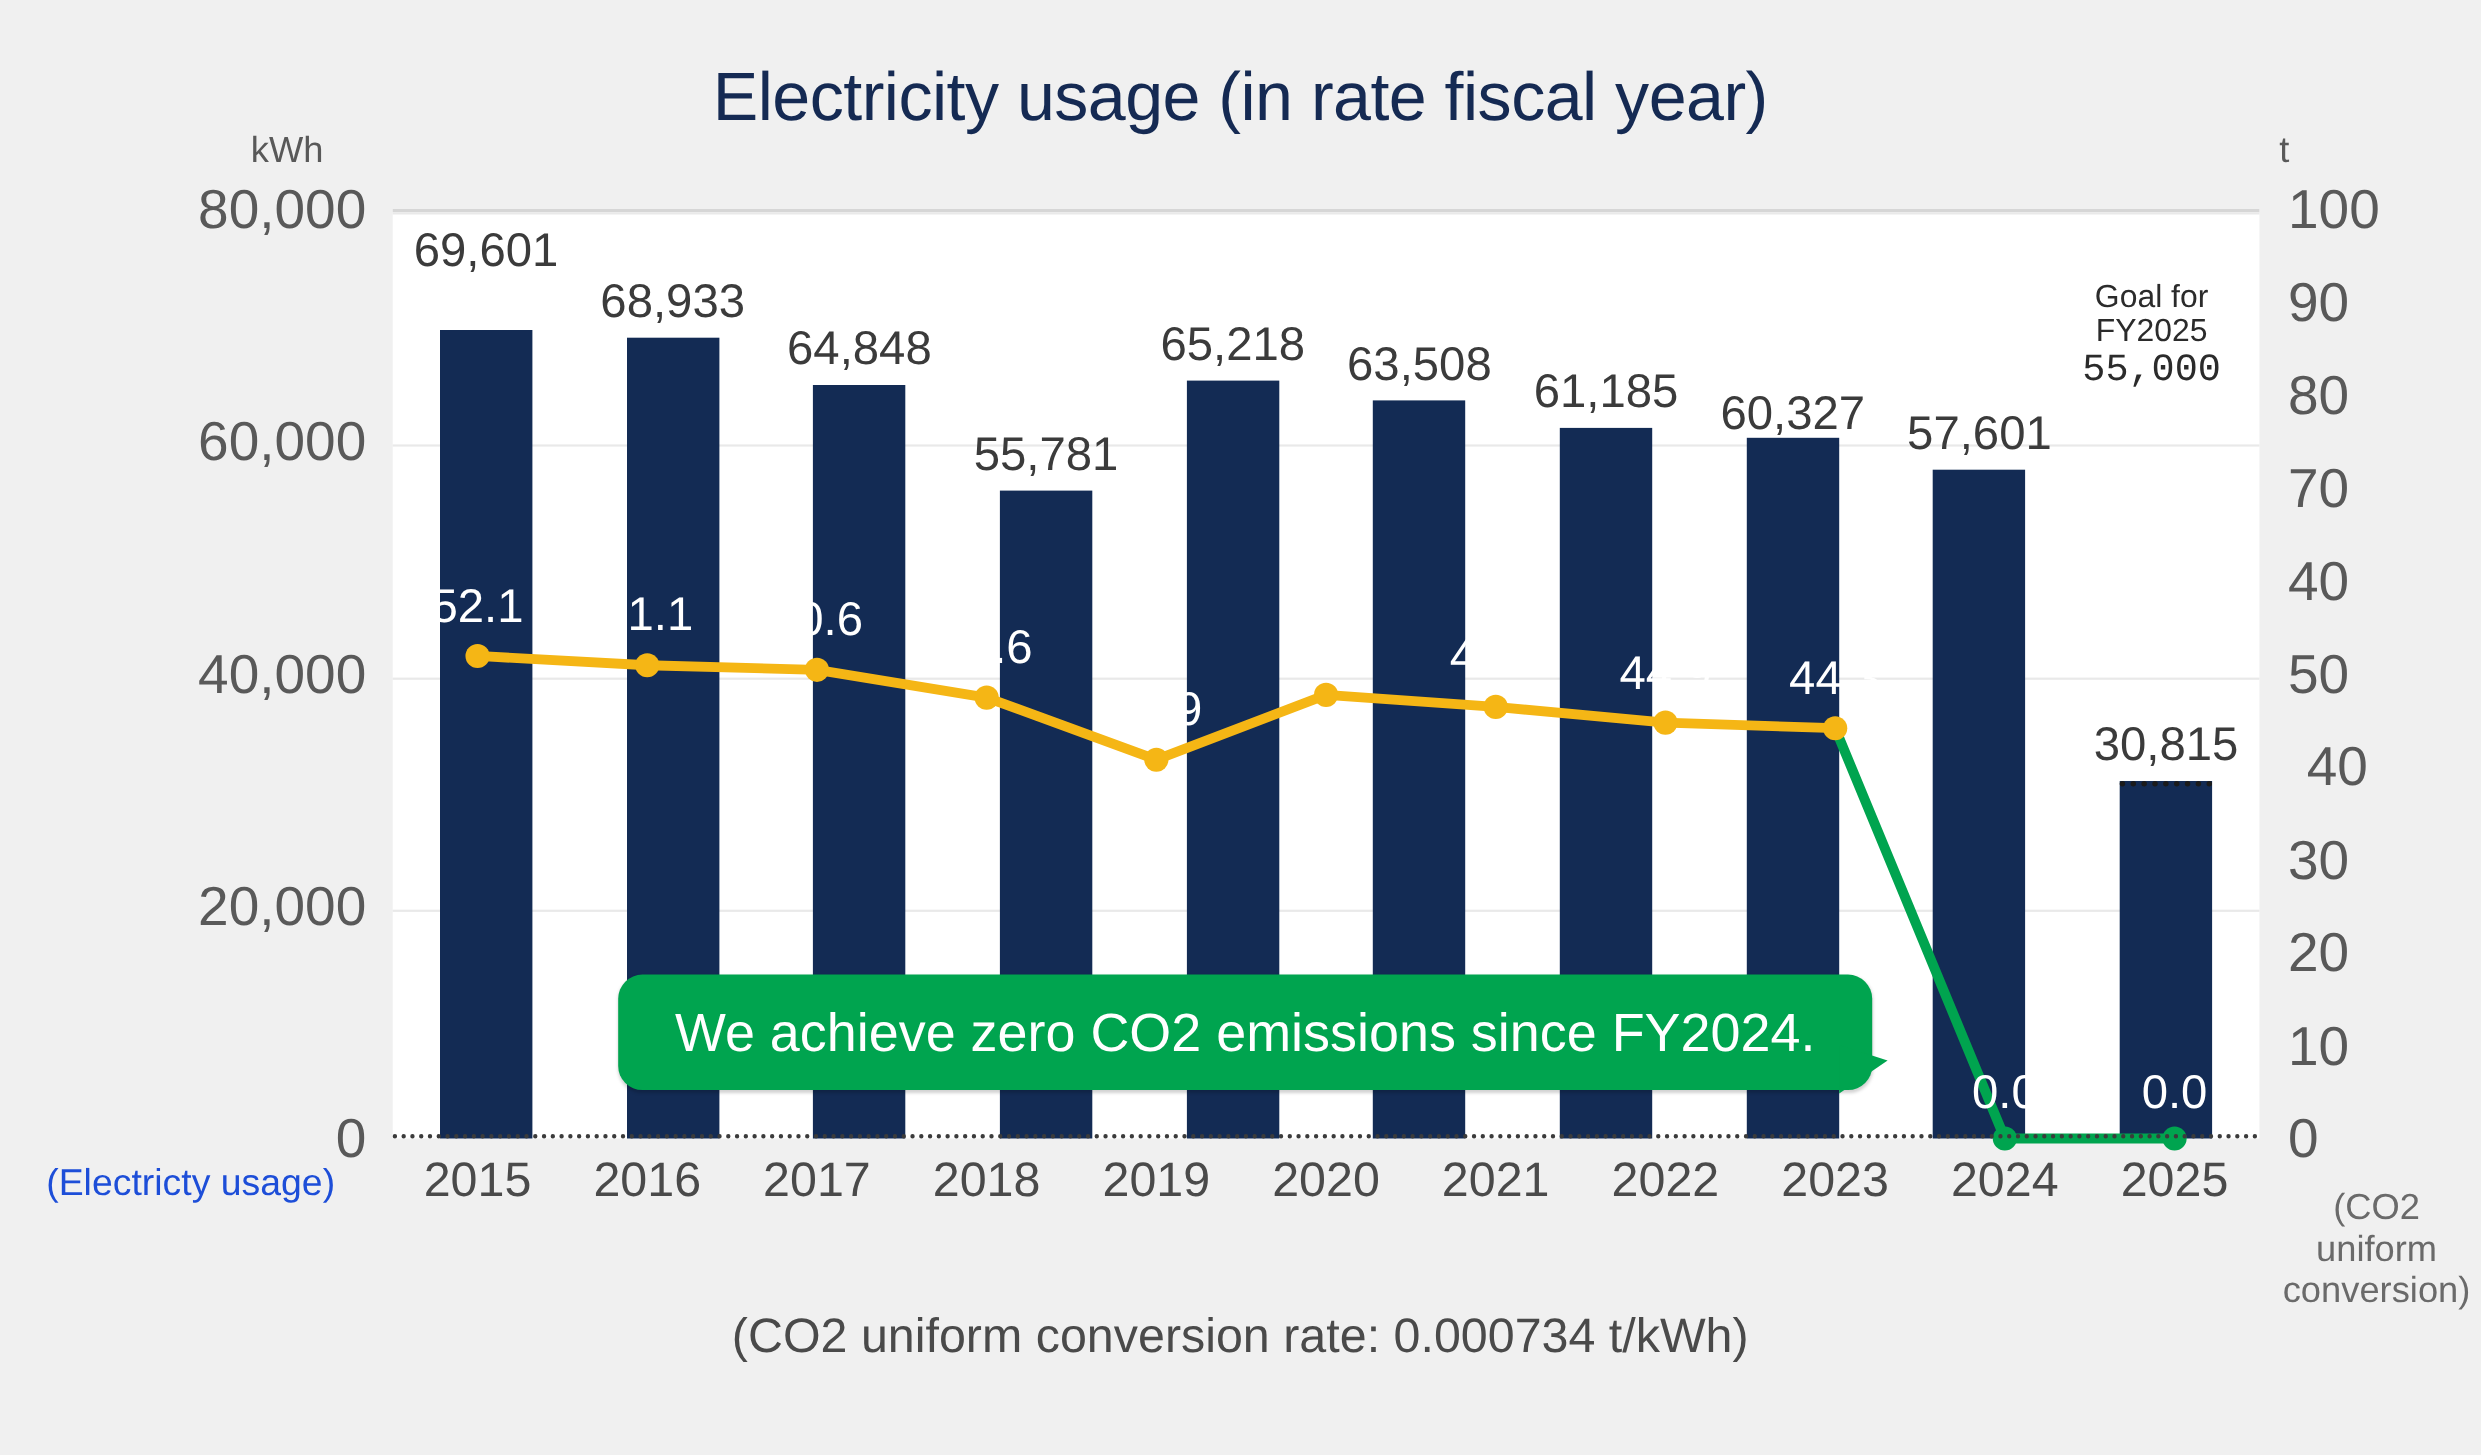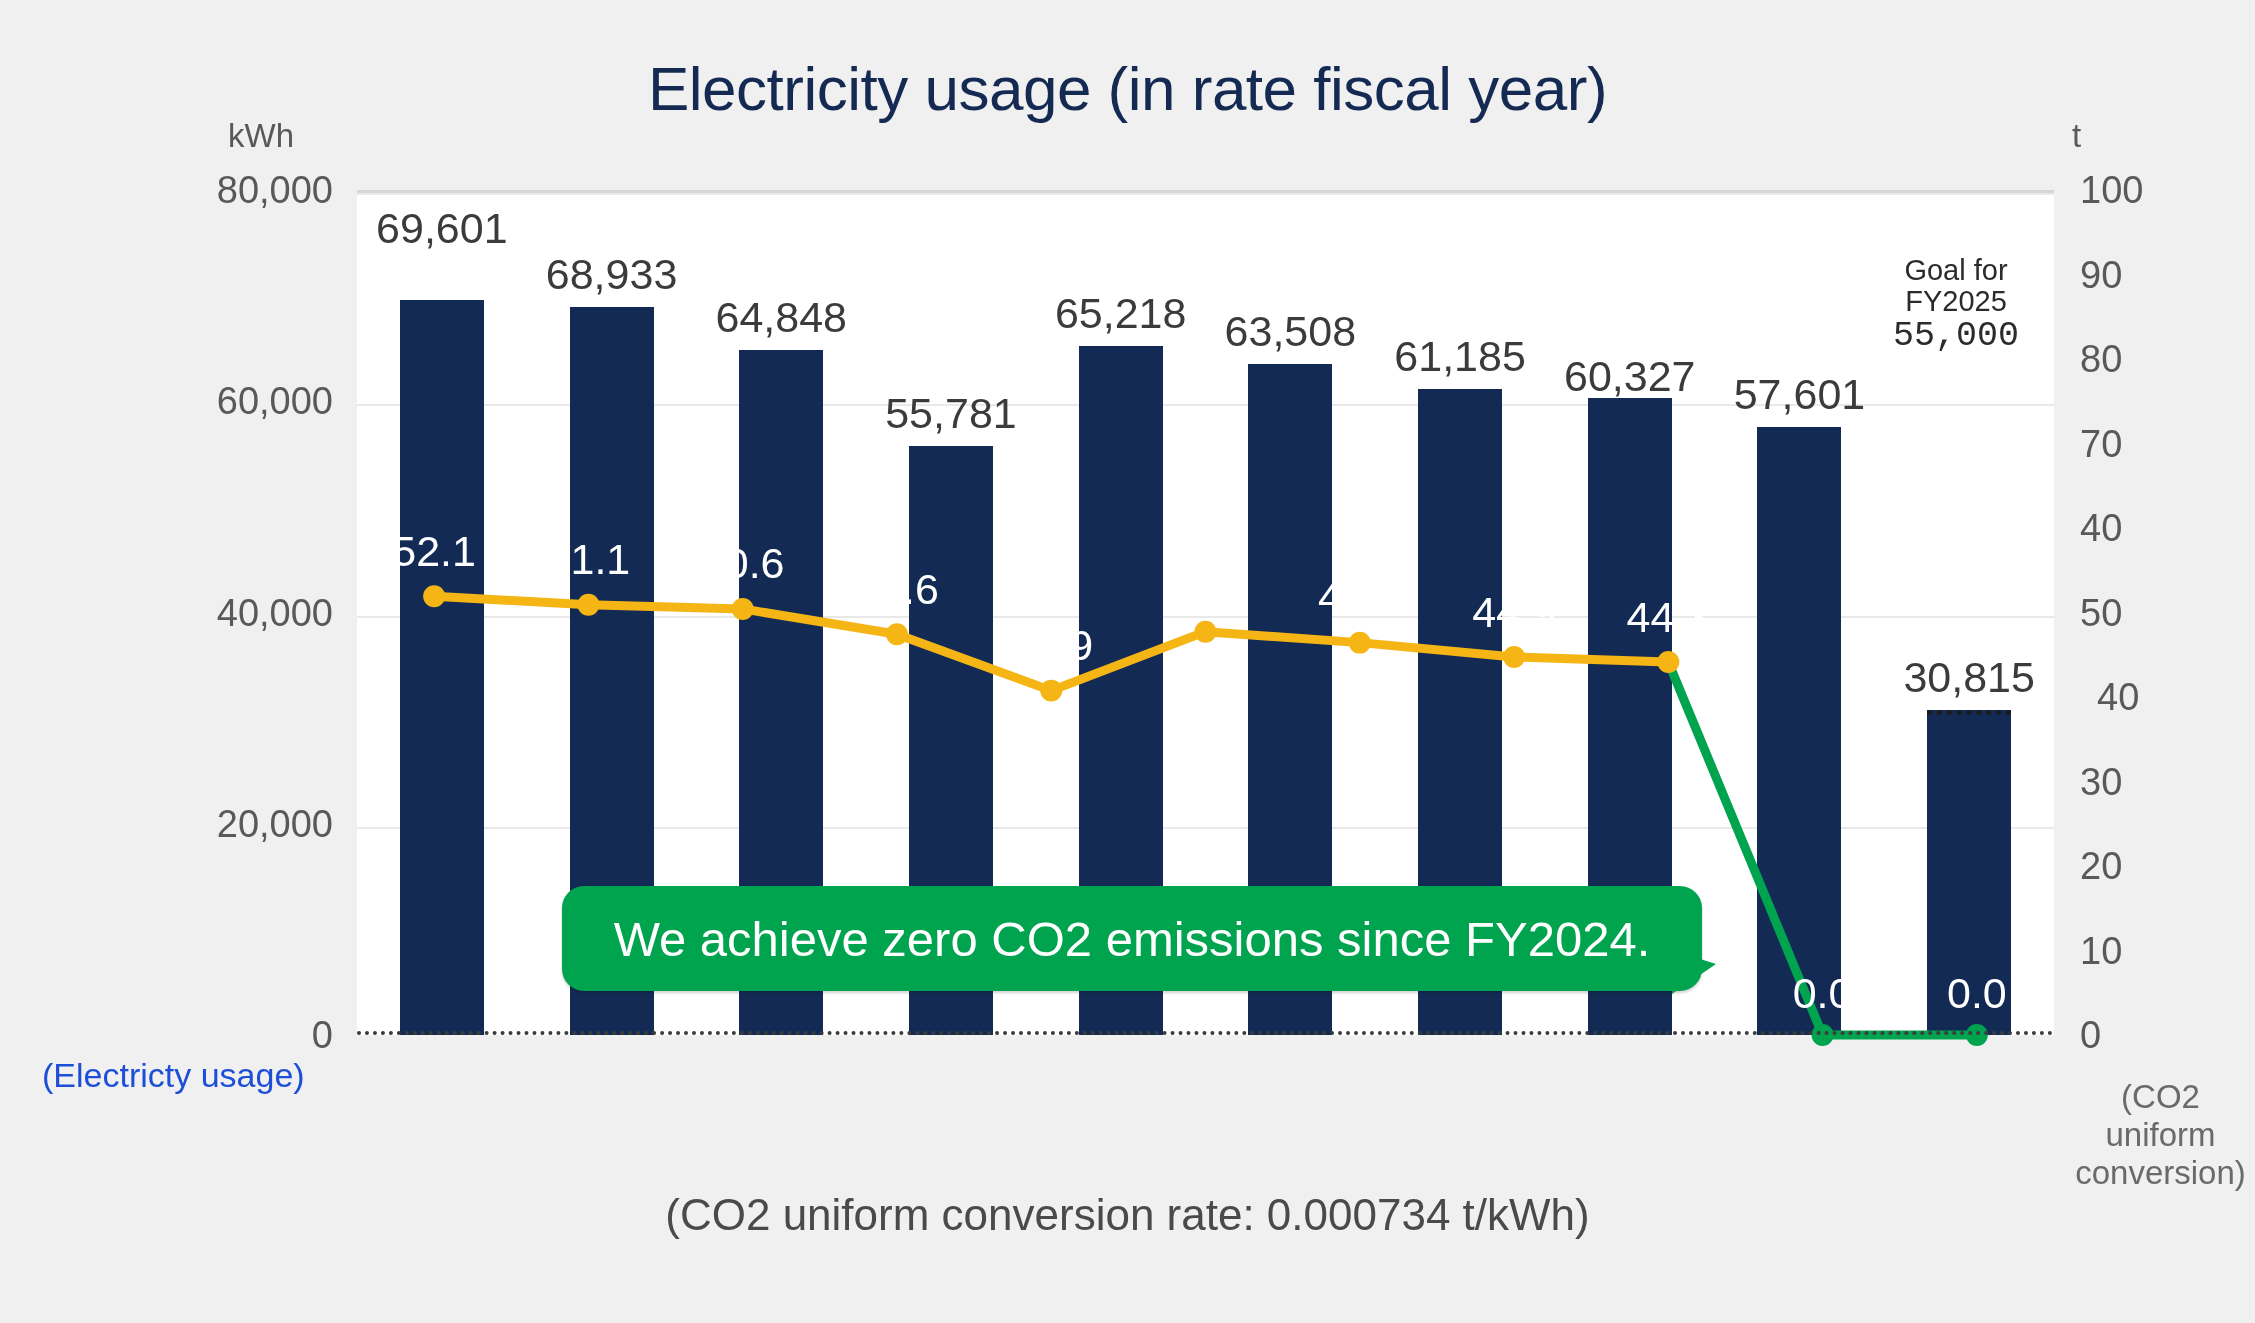--- a/index.html
+++ b/index.html
@@ -47,21 +47,21 @@
     border-top:2px solid #e9e9e9;
   }
   .axis-zero{
     position:absolute; left:0; right:0; bottom:0;
     border-top:4px dotted #3b3b3b;
   }
 
   
   .ytick{
     position:absolute;
-    font-size:38px; color:#595959;
+    font-size:50px; color:#595959;
     transform:translateY(-50%);
     white-space:nowrap;
   }
   .ytick.left{ right:2076px; text-align:right; }
   .ytick.right{ left:2080px; text-align:left; }
 
   
   .bars{
     position:absolute; left:0; top:0; right:0; bottom:0;
     display:flex; align-items:flex-end;
@@ -279,20 +279,33 @@
       <div>FY2025</div>
       <div class="big">55,000</div>
     </div>
   </div>
 
   <div class="banner">
     <span>We achieve zero CO2 emissions since FY2024.</span>
   </div>
   <div class="banner-tail"></div>
 
+  <div class="xaxis" id="xaxis">
+      <div class="xlab">2015</div>
+      <div class="xlab">2016</div>
+      <div class="xlab">2017</div>
+      <div class="xlab">2018</div>
+      <div class="xlab">2019</div>
+      <div class="xlab">2020</div>
+      <div class="xlab">2021</div>
+      <div class="xlab">2022</div>
+      <div class="xlab">2023</div>
+      <div class="xlab">2024</div>
+      <div class="xlab">2025</div>
+    </div>
 
   <div class="x-left-cap">(Electricty usage)</div>
 
   <div class="x-right-cap">
     <div>(CO2</div>
     <div>uniform</div>
     <div>conversion)</div>
   </div>
 
   <div class="footer-note">(CO2 uniform conversion rate: 0.000734 t/kWh)</div>

